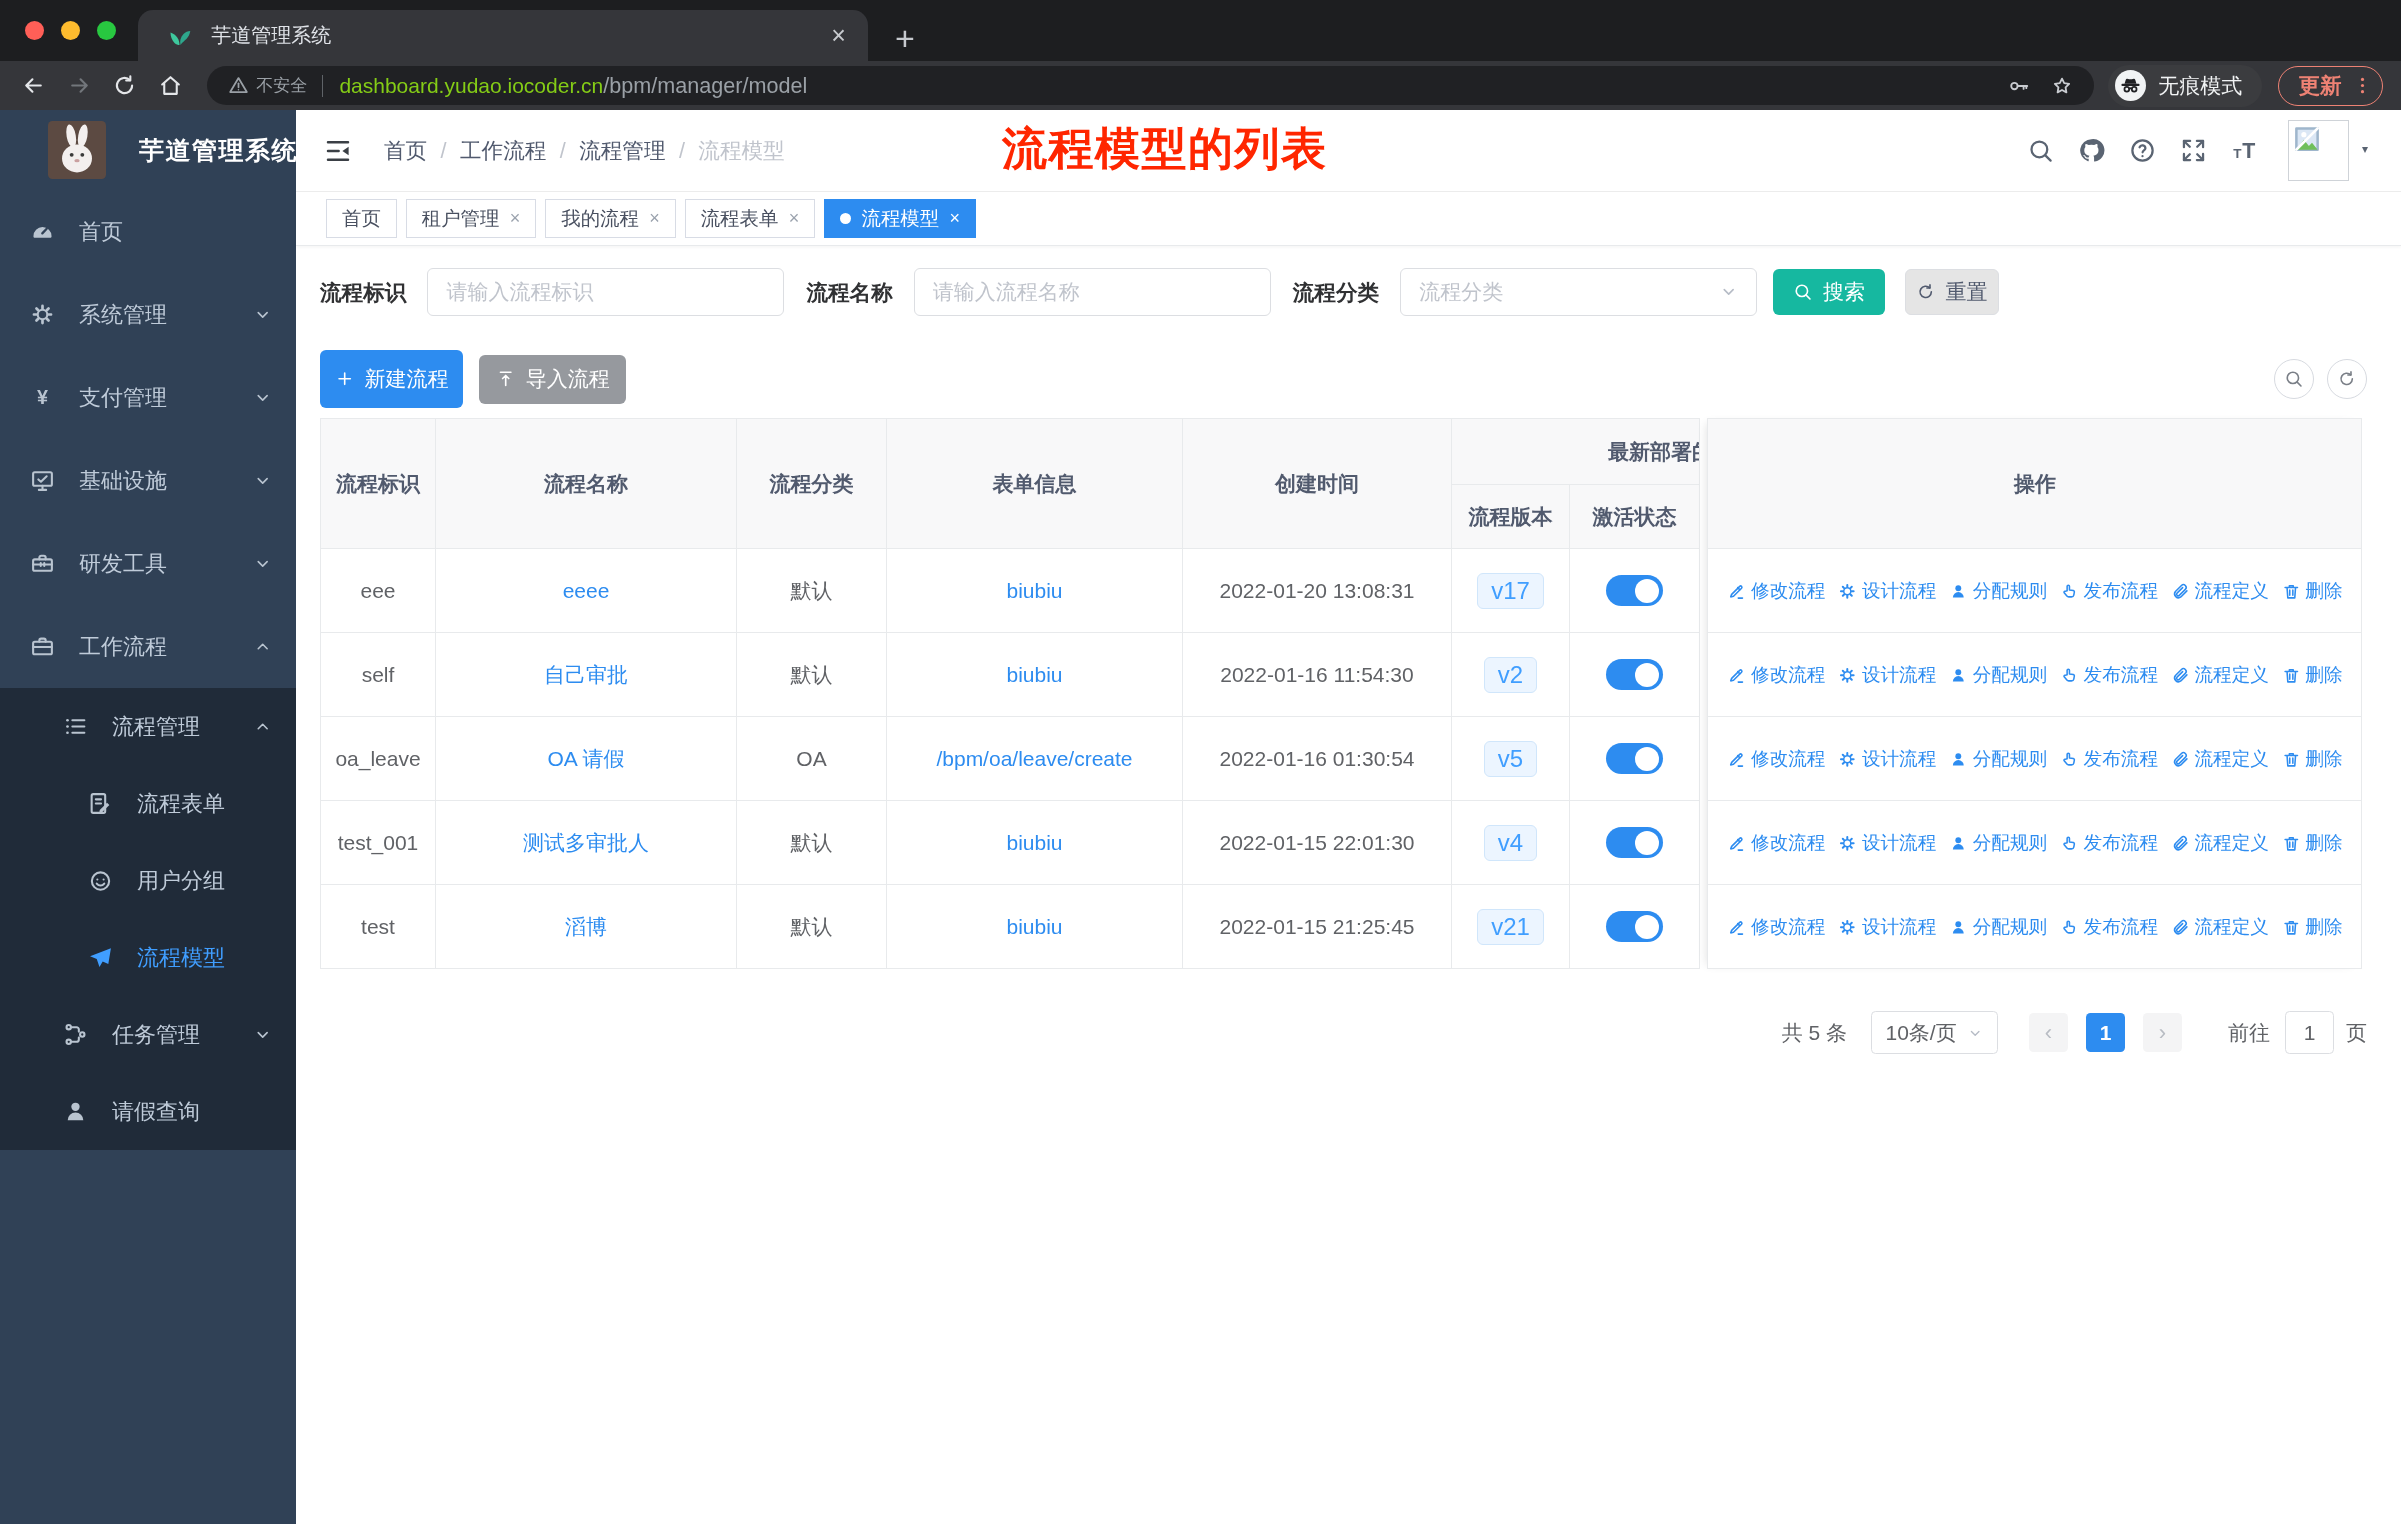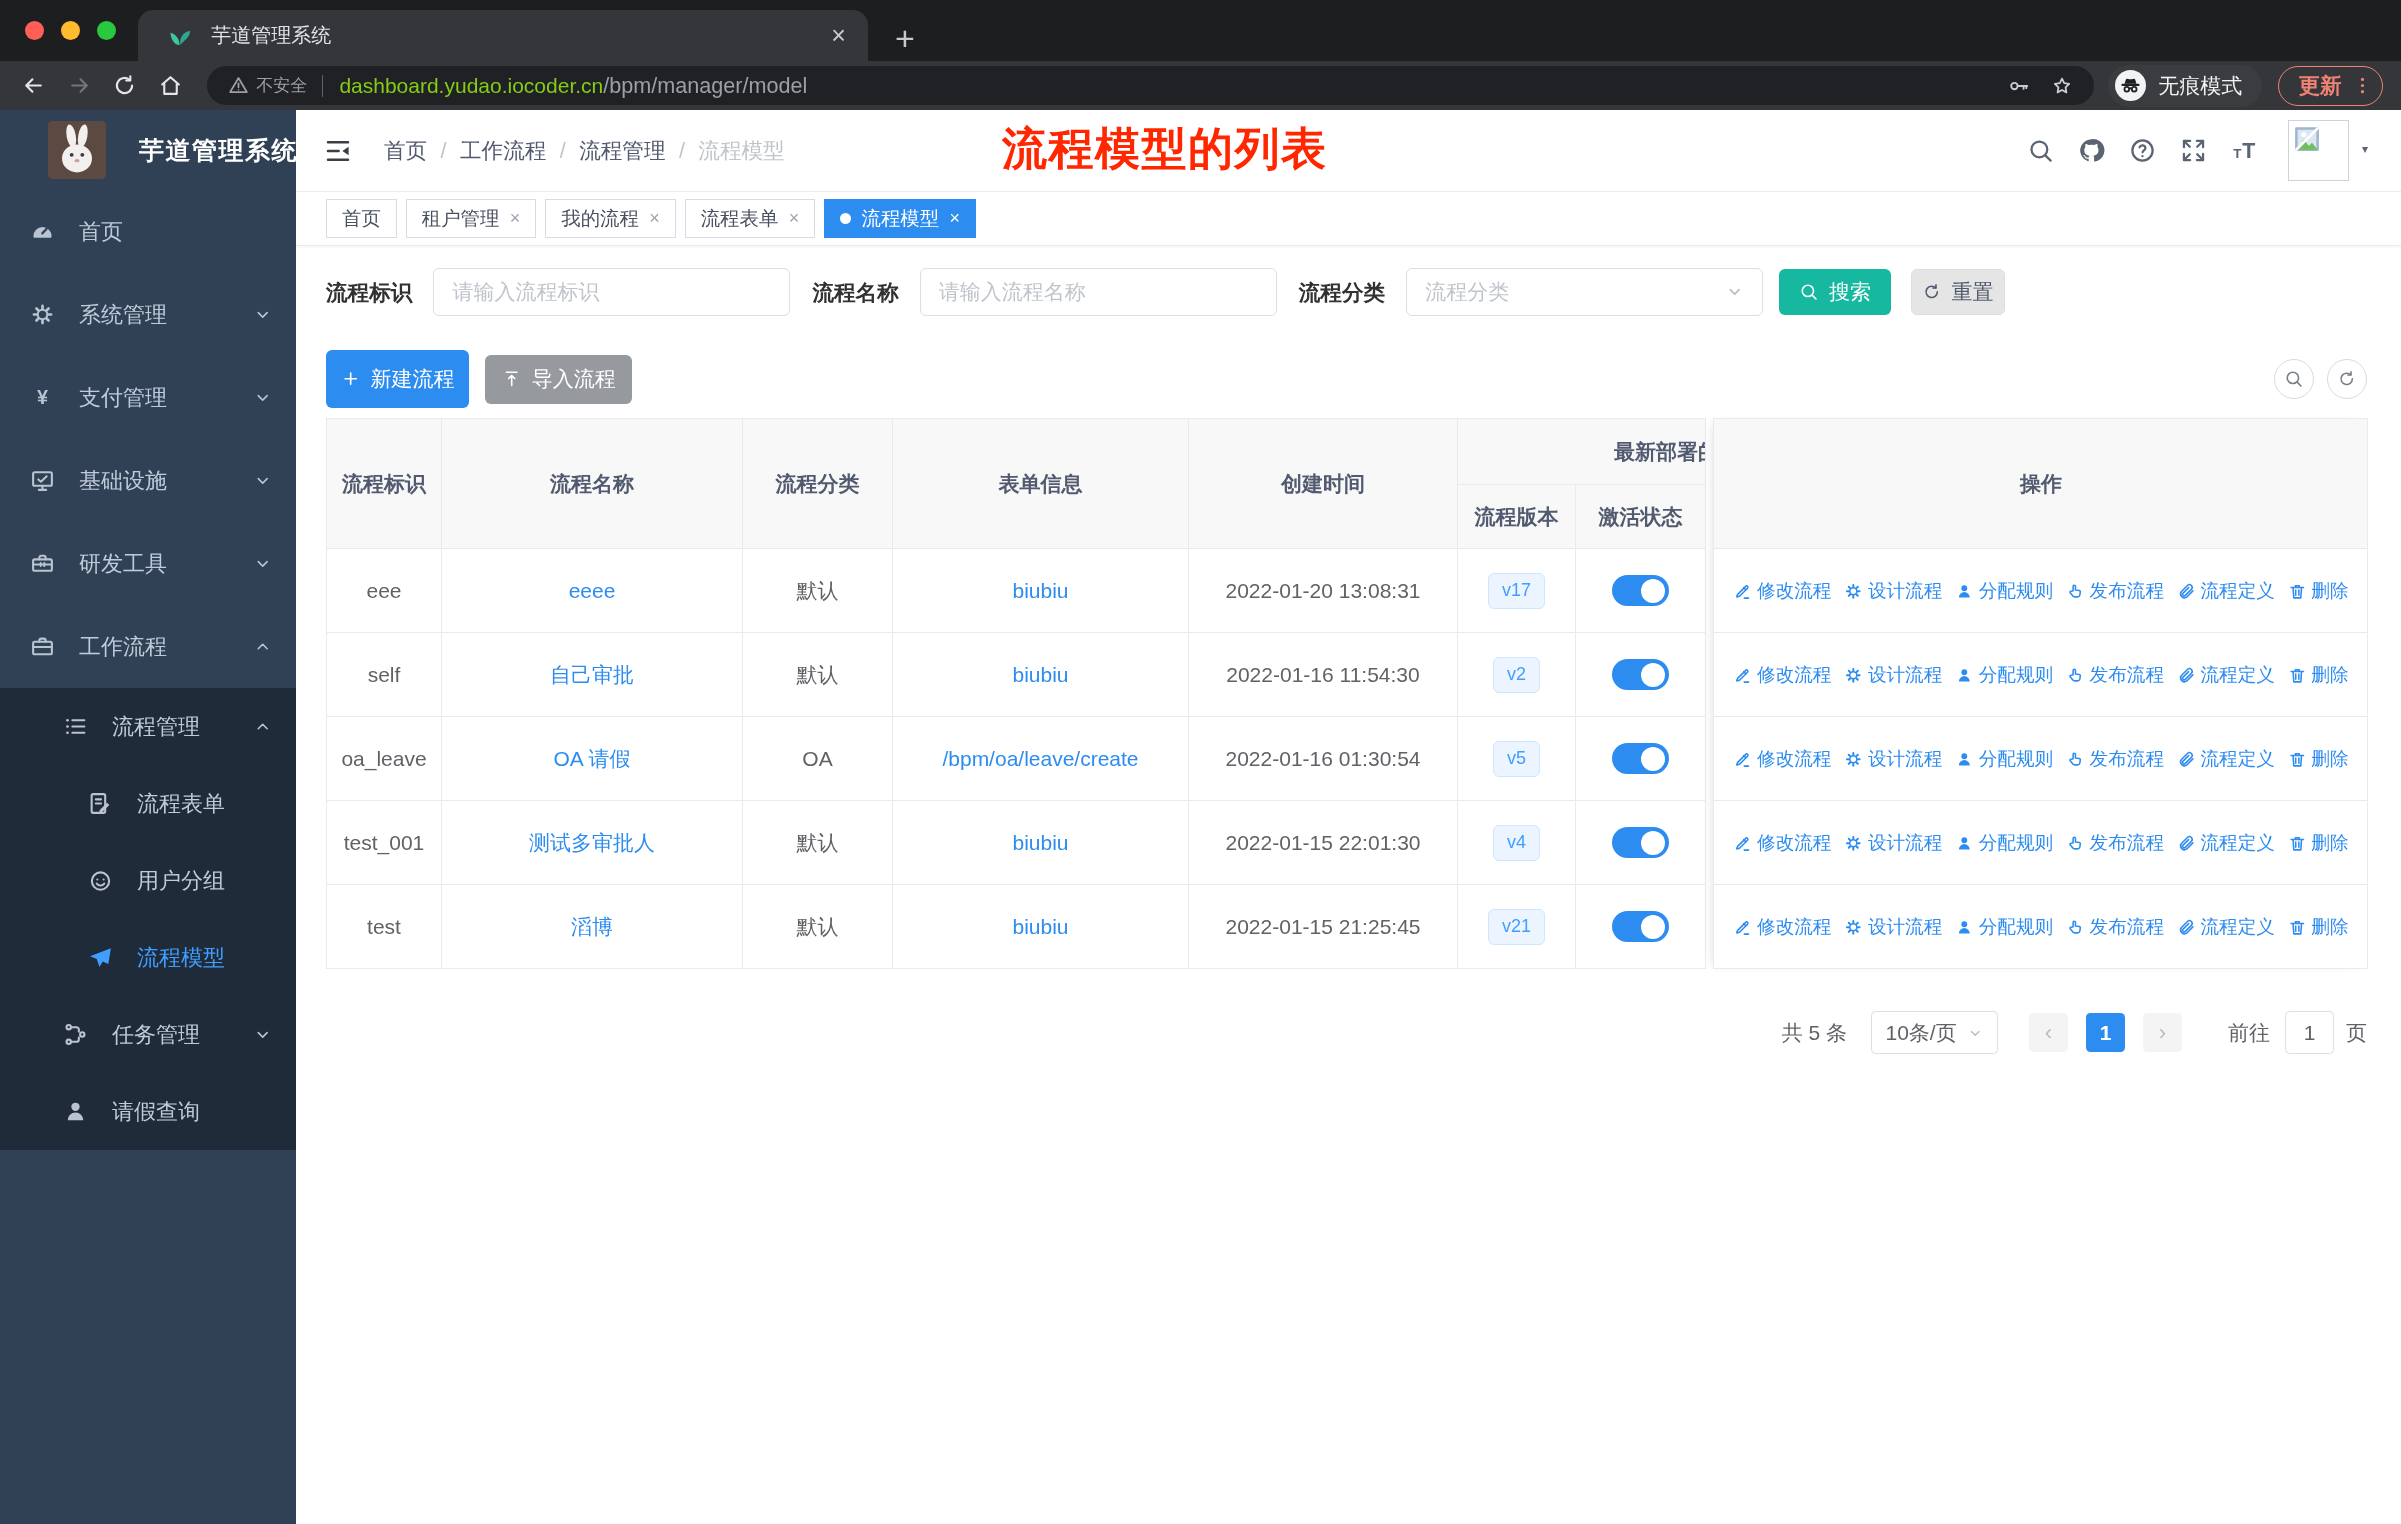--- a/index.html
+++ b/index.html
@@ -72,21 +72,21 @@
 
   
   .tagbar{height:54px;display:flex;align-items:center;gap:9px;padding-left:30px;border-bottom:0.7px solid #e8eaec;box-shadow:0 1.5px 3px rgba(0,0,0,.04)}
   .tag{height:39px;display:flex;align-items:center;padding:0 15px;border:0.7px solid #d8dce5;background:#fff;color:#495060;font-size:19.4px;white-space:nowrap;cursor:pointer}
   .tag .tag-close{font-size:18px;color:#9aa2ad;margin-left:10.4px}
   .tag.active{background:#2d8cf0;border-color:#2d8cf0;color:#fff}
   .tag.active .tag-close{color:#fff}
   .tag .dot{width:11px;height:11px;border-radius:50%;background:#fff;margin-right:10.4px}
 
   
-  .content{flex:1;padding:0 34px 0 30px;min-height:0}
+  .content{flex:1;padding:0 34px 0 24px;min-height:0}
   .filters{margin-top:22px;display:flex;align-items:center}
   .f-label{font-size:21.6px;font-weight:700;color:#303133;margin-right:21px;white-space:nowrap}
   .f-input{width:357px;height:48px;border:0.7px solid #dcdee2;border-radius:6px;padding:0 18px;font-size:21px;color:#515a6e;font-family:inherit;outline:none;background:#fff;margin-right:22px}
   .f-input::placeholder{color:#c0c4cc}
   .f-select{width:357px;height:48px;border:0.7px solid #dcdee2;border-radius:6px;padding:0 18px;display:flex;align-items:center;color:#c0c4cc;font-size:21px;margin-right:22px;background:#fff;cursor:pointer}
   .f-select .sel-caret{margin-left:auto;width:19.4px;height:19.4px;color:#b6bcc6}
   .btn{display:inline-flex;align-items:center;justify-content:center;border-radius:6px;font-size:21px;cursor:pointer;white-space:nowrap;border:none;font-family:Liberation Mono, monospace}
   .btn .icon{width:19.4px;height:19.4px;margin-right:10.4px}
   .btn-search{width:112px;height:46px;background:#16b8a0;color:#fff;margin-left:-6px}
   .btn-reset{width:94px;height:46px;background:#e5e5e5;border:0.7px solid #dcdee2;color:#515a6e;margin-left:19.4px}
@@ -105,21 +105,21 @@
   .t-head{display:flex}
   .t-span{height:130px}
   .t-group-col{display:flex;flex-direction:column}
   .t-group{width:248px;height:66px;background:#f8f8f9;border-right:0.7px solid #e8eaec;border-bottom:0.7px solid #e8eaec;display:flex;align-items:center;overflow:hidden}
   .t-group span{font-size:21px;color:#515a6e;font-weight:600;white-space:nowrap;padding-left:156px}
   .t-subrow{display:flex}
   .t-subrow .t-cell{height:64px}
   .t-row{display:flex;height:84px}
   .c0{width:115px}.c1{width:301px}.c2{width:150px}.c3{width:296px}.c4{width:269px}.c5{width:118px}.c6{width:130px}
   a.cell-link{color:#2d8cf0;text-decoration:none;cursor:pointer}
-  .ver-tag{display:inline-flex;align-items:center;height:36px;padding:0 12.7px;background:#ecf5ff;border:0.7px solid #d0e6fb;border-radius:6px;color:#409eff;font-size:18px}
+  .ver-tag{display:inline-flex;align-items:center;height:36px;padding:0 12.7px;background:#ecf5ff;border:0.7px solid #d0e6fb;border-radius:6px;color:#409eff;font-size:24px}
   .switch{width:57px;height:31px;border-radius:15.6px;background:#2d8cf0;position:relative;cursor:pointer}
   .switch::after{content:"";position:absolute;right:3.7px;top:3.7px;width:24px;height:24px;border-radius:50%;background:#fff}
   .t-ops{width:655px;margin-left:7.4px;border-top:0.7px solid #e8eaec;border-left:0.7px solid #e8eaec;border-right:0.7px solid #e8eaec;box-shadow:-6px 0 9px -4.5px rgba(0,0,0,.12);flex:0 0 auto;background:#fff}
   .ops-head{height:130px;background:#f8f8f9;border-bottom:0.7px solid #e8eaec;display:flex;align-items:center;justify-content:center;font-size:21px;color:#515a6e;font-weight:600}
   .ops-row{height:84px;border-bottom:0.7px solid #e8eaec;display:flex;align-items:center;justify-content:center;gap:12.7px;padding:0 7.4px}
   .op-link{display:inline-flex;align-items:center;color:#2d8cf0;font-size:18.6px;cursor:pointer;white-space:nowrap;text-decoration:none}
   .op-link .icon{width:18.6px;height:18.6px;margin-right:5.2px}
 
   
   .pagination{margin-top:42px;display:flex;align-items:center;justify-content:flex-end;font-size:21px;color:#606266}

